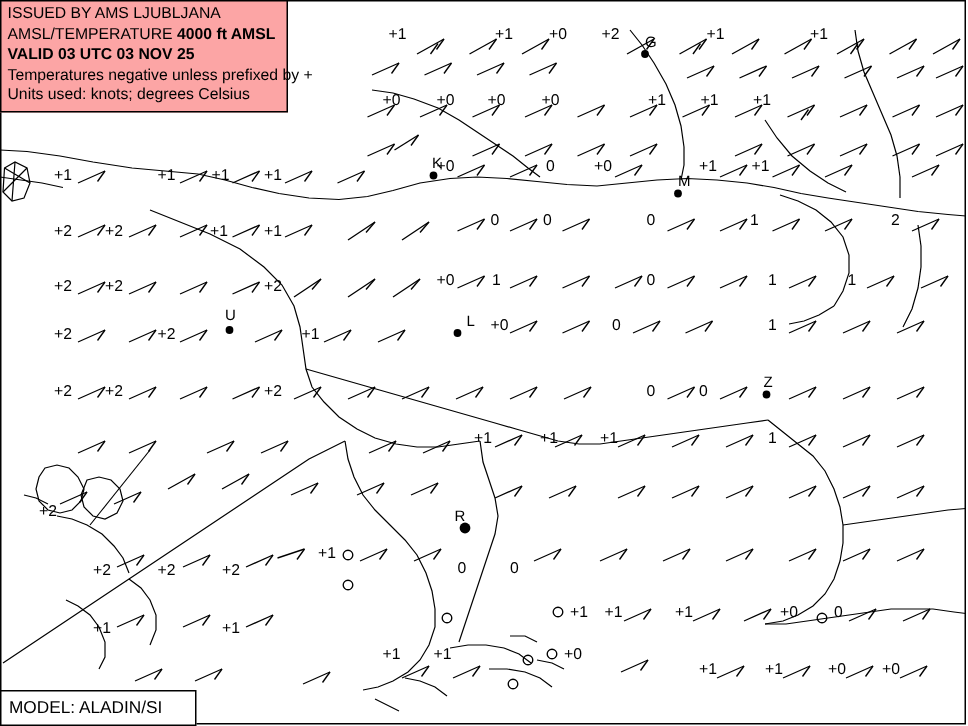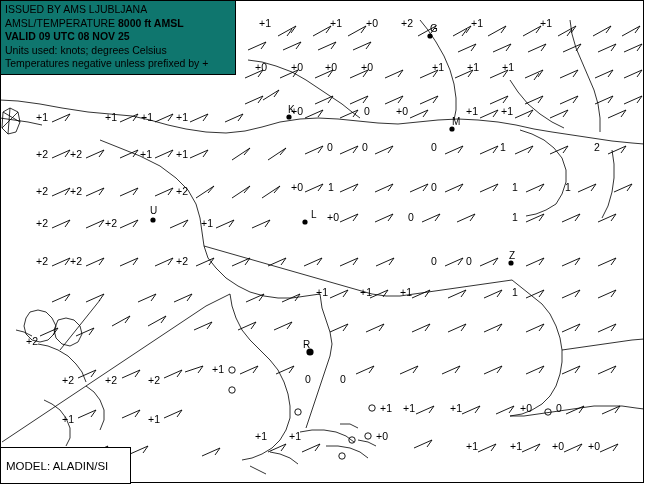--- a/index.html
+++ b/index.html
@@ -24,40 +24,40 @@
     box-sizing: border-box;
   }
   #map-svg {
     position: absolute;
     left: 0; top: 0;
   }
   .header-box {
     position: absolute;
     left: 0;
     top: 0;
-    width: 236px;
-    background: #0f766e;
+    width: 192px;
+    background: #fca5a5;
     border: 1px solid #000000;
     box-sizing: border-box;
     padding: 2px 4px 3px 4px;
     z-index: 20;
   }
   .header-line {
     font-size: 10.5px;
     line-height: 13.5px;
     color: #000000;
     white-space: nowrap;
   }
   .header-line b { font-weight: bold; }
   .footer-box {
     position: absolute;
     left: 0;
     bottom: 0;
     width: 131px;
-    height: 37px;
+    height: 24px;
     background: #ffffff;
     border: 1px solid #000000;
     box-sizing: border-box;
     z-index: 20;
     display: flex;
     align-items: center;
     padding-left: 5px;
   }
   .footer-line {
     font-size: 11.5px;
@@ -862,24 +862,24 @@
       <circle cx="452" cy="129" r="2.6"></circle>
       <circle cx="153" cy="220" r="2.6"></circle>
       <circle cx="305" cy="222" r="2.6"></circle>
       <circle cx="511" cy="263" r="2.6"></circle>
       <circle cx="310" cy="352" r="3.6"></circle>
     </g>
   </svg>
 
   <div class="header-box">
     <div class="header-line">ISSUED BY AMS LJUBLJANA</div>
-    <div class="header-line"><span>AMSL/TEMPERATURE </span><b>8000 ft AMSL</b></div>
-    <div class="header-line"><b>VALID 09 UTC 08 NOV 25</b></div>
+    <div class="header-line"><span>AMSL/TEMPERATURE </span><b>4000 ft AMSL</b></div>
+    <div class="header-line"><b>VALID 03 UTC 03 NOV 25</b></div>
+    <div class="header-line">Temperatures negative unless prefixed by +</div>
     <div class="header-line">Units used: knots; degrees Celsius</div>
-    <div class="header-line">Temperatures negative unless prefixed by +</div>
   </div>
 
   <div class="footer-box">
     <div class="footer-line">MODEL: ALADIN/SI</div>
   </div>
 
   <div id="temps">
       <div class="temp-label" style="left: 259px; top: 17px;">+1</div>
       <div class="temp-label" style="left: 330px; top: 17px;">+1</div>
       <div class="temp-label" style="left: 366px; top: 17px;">+0</div>

